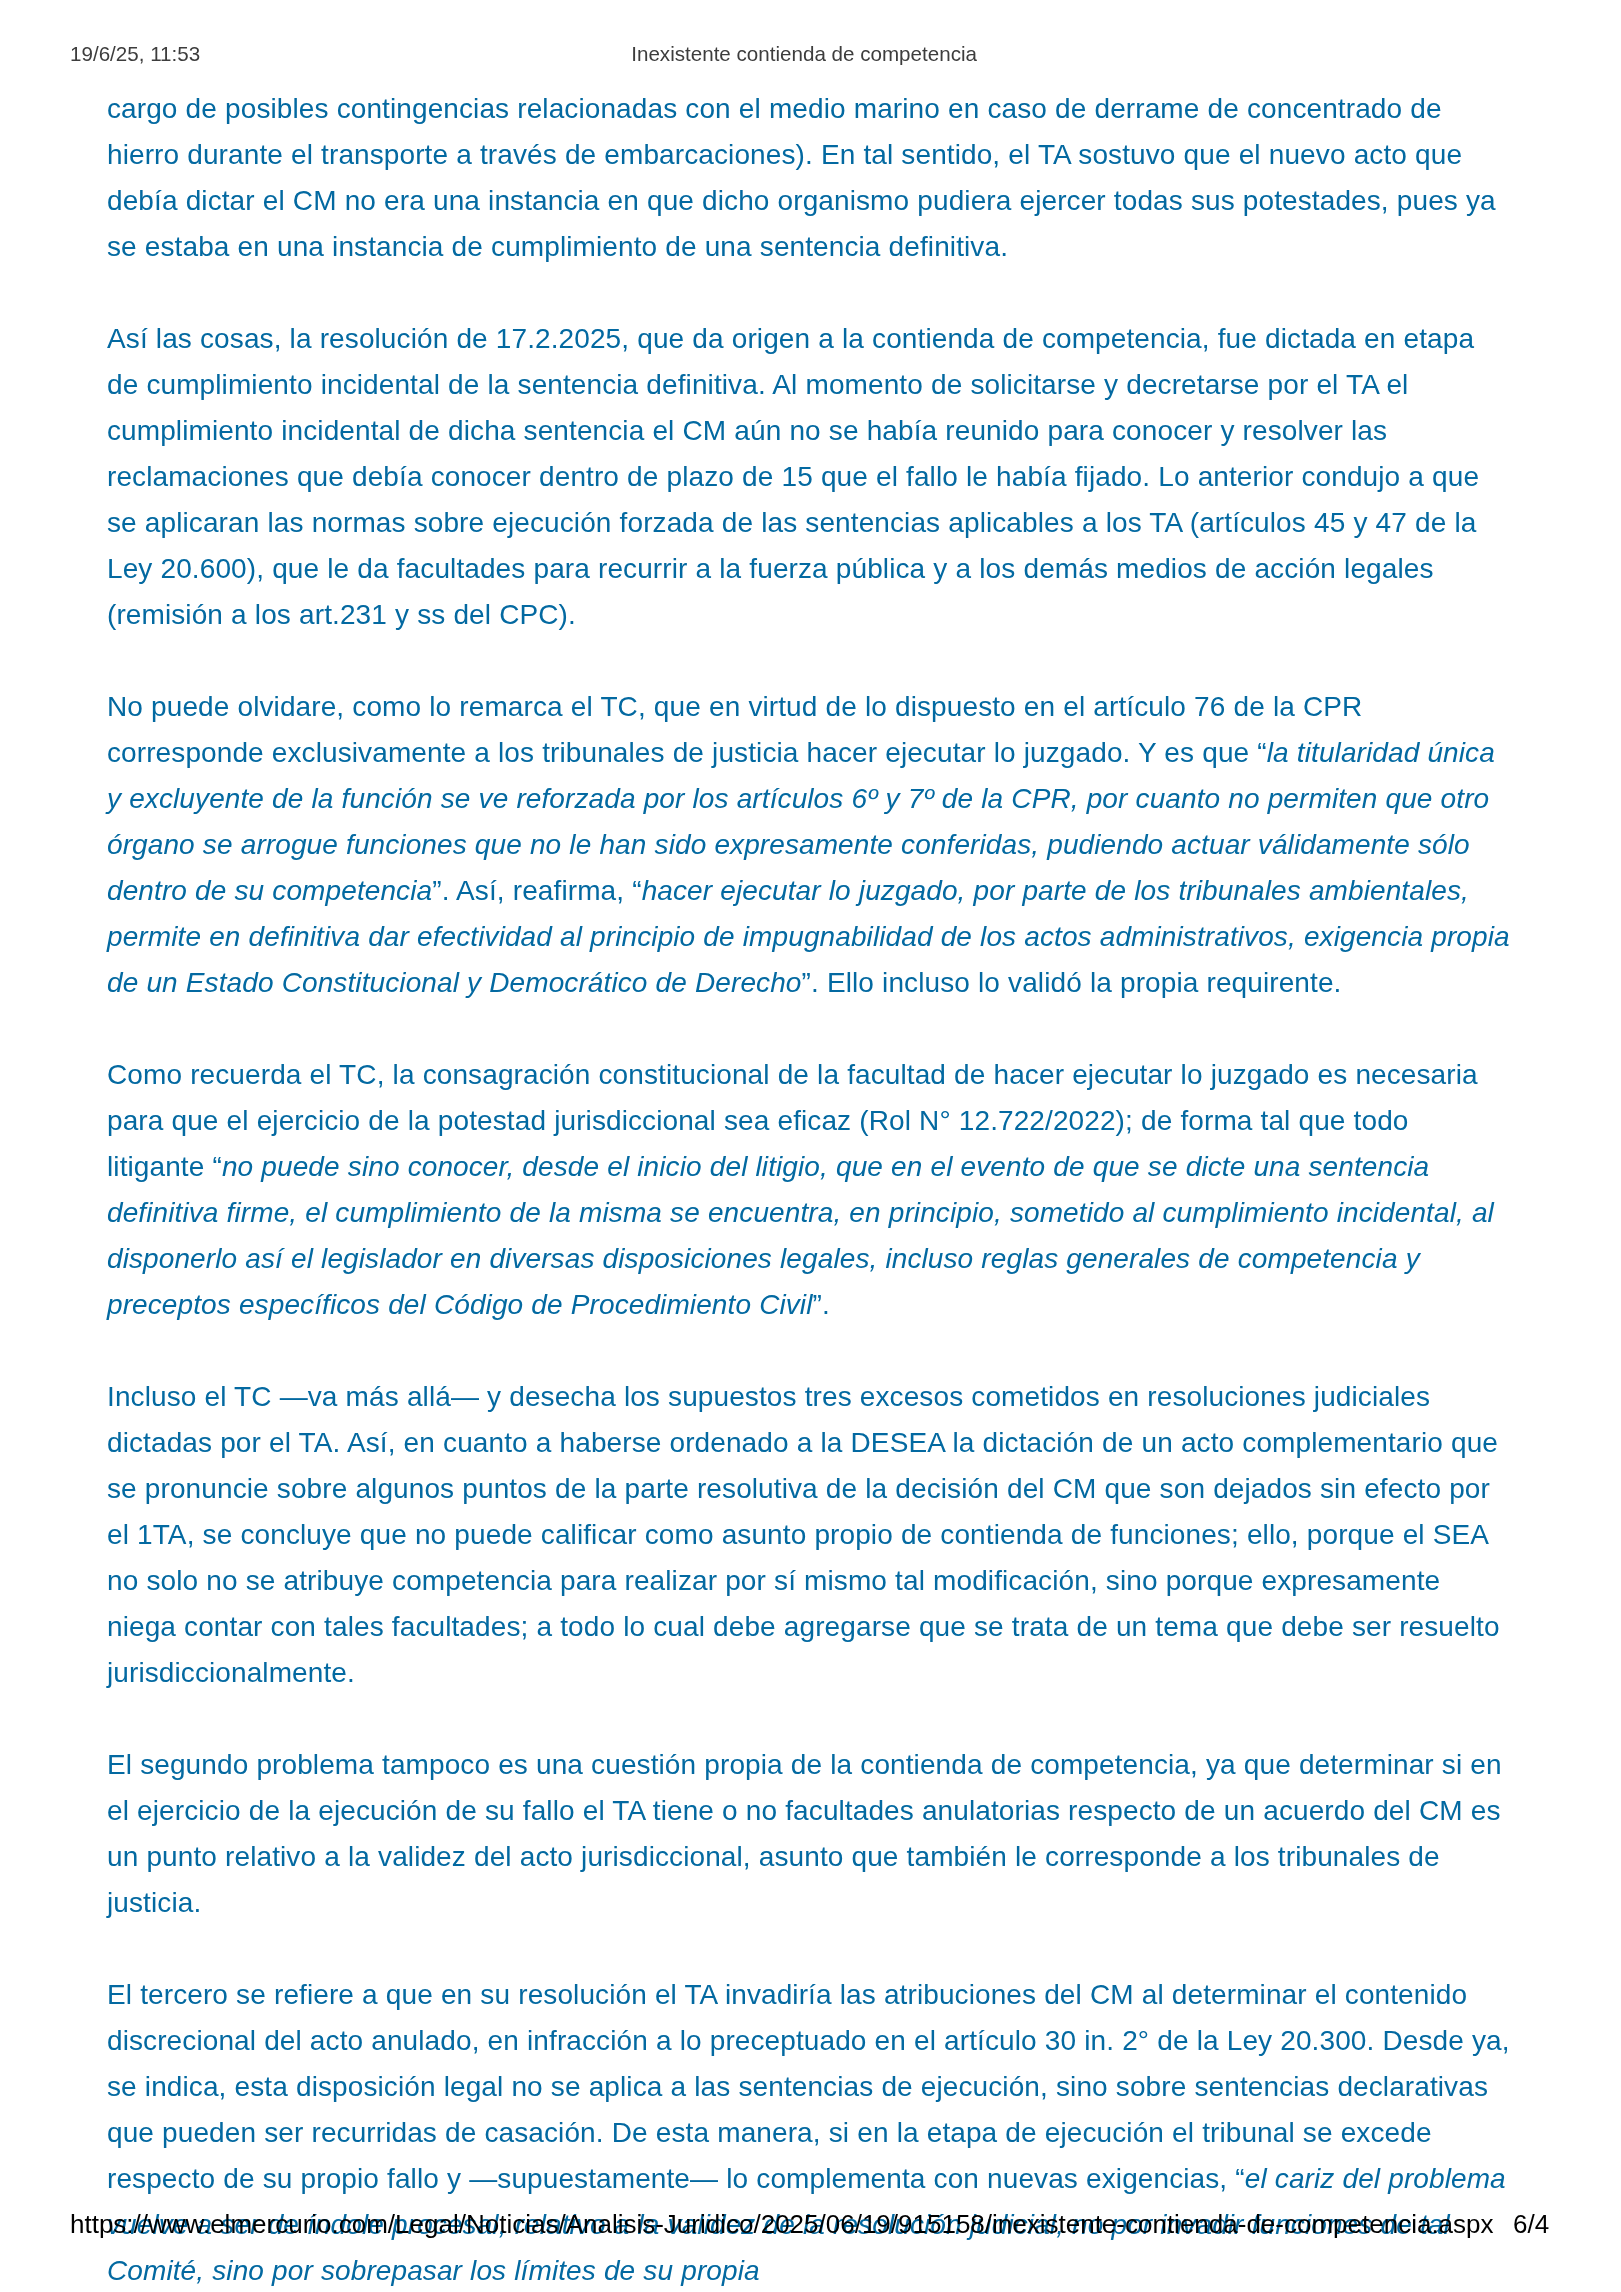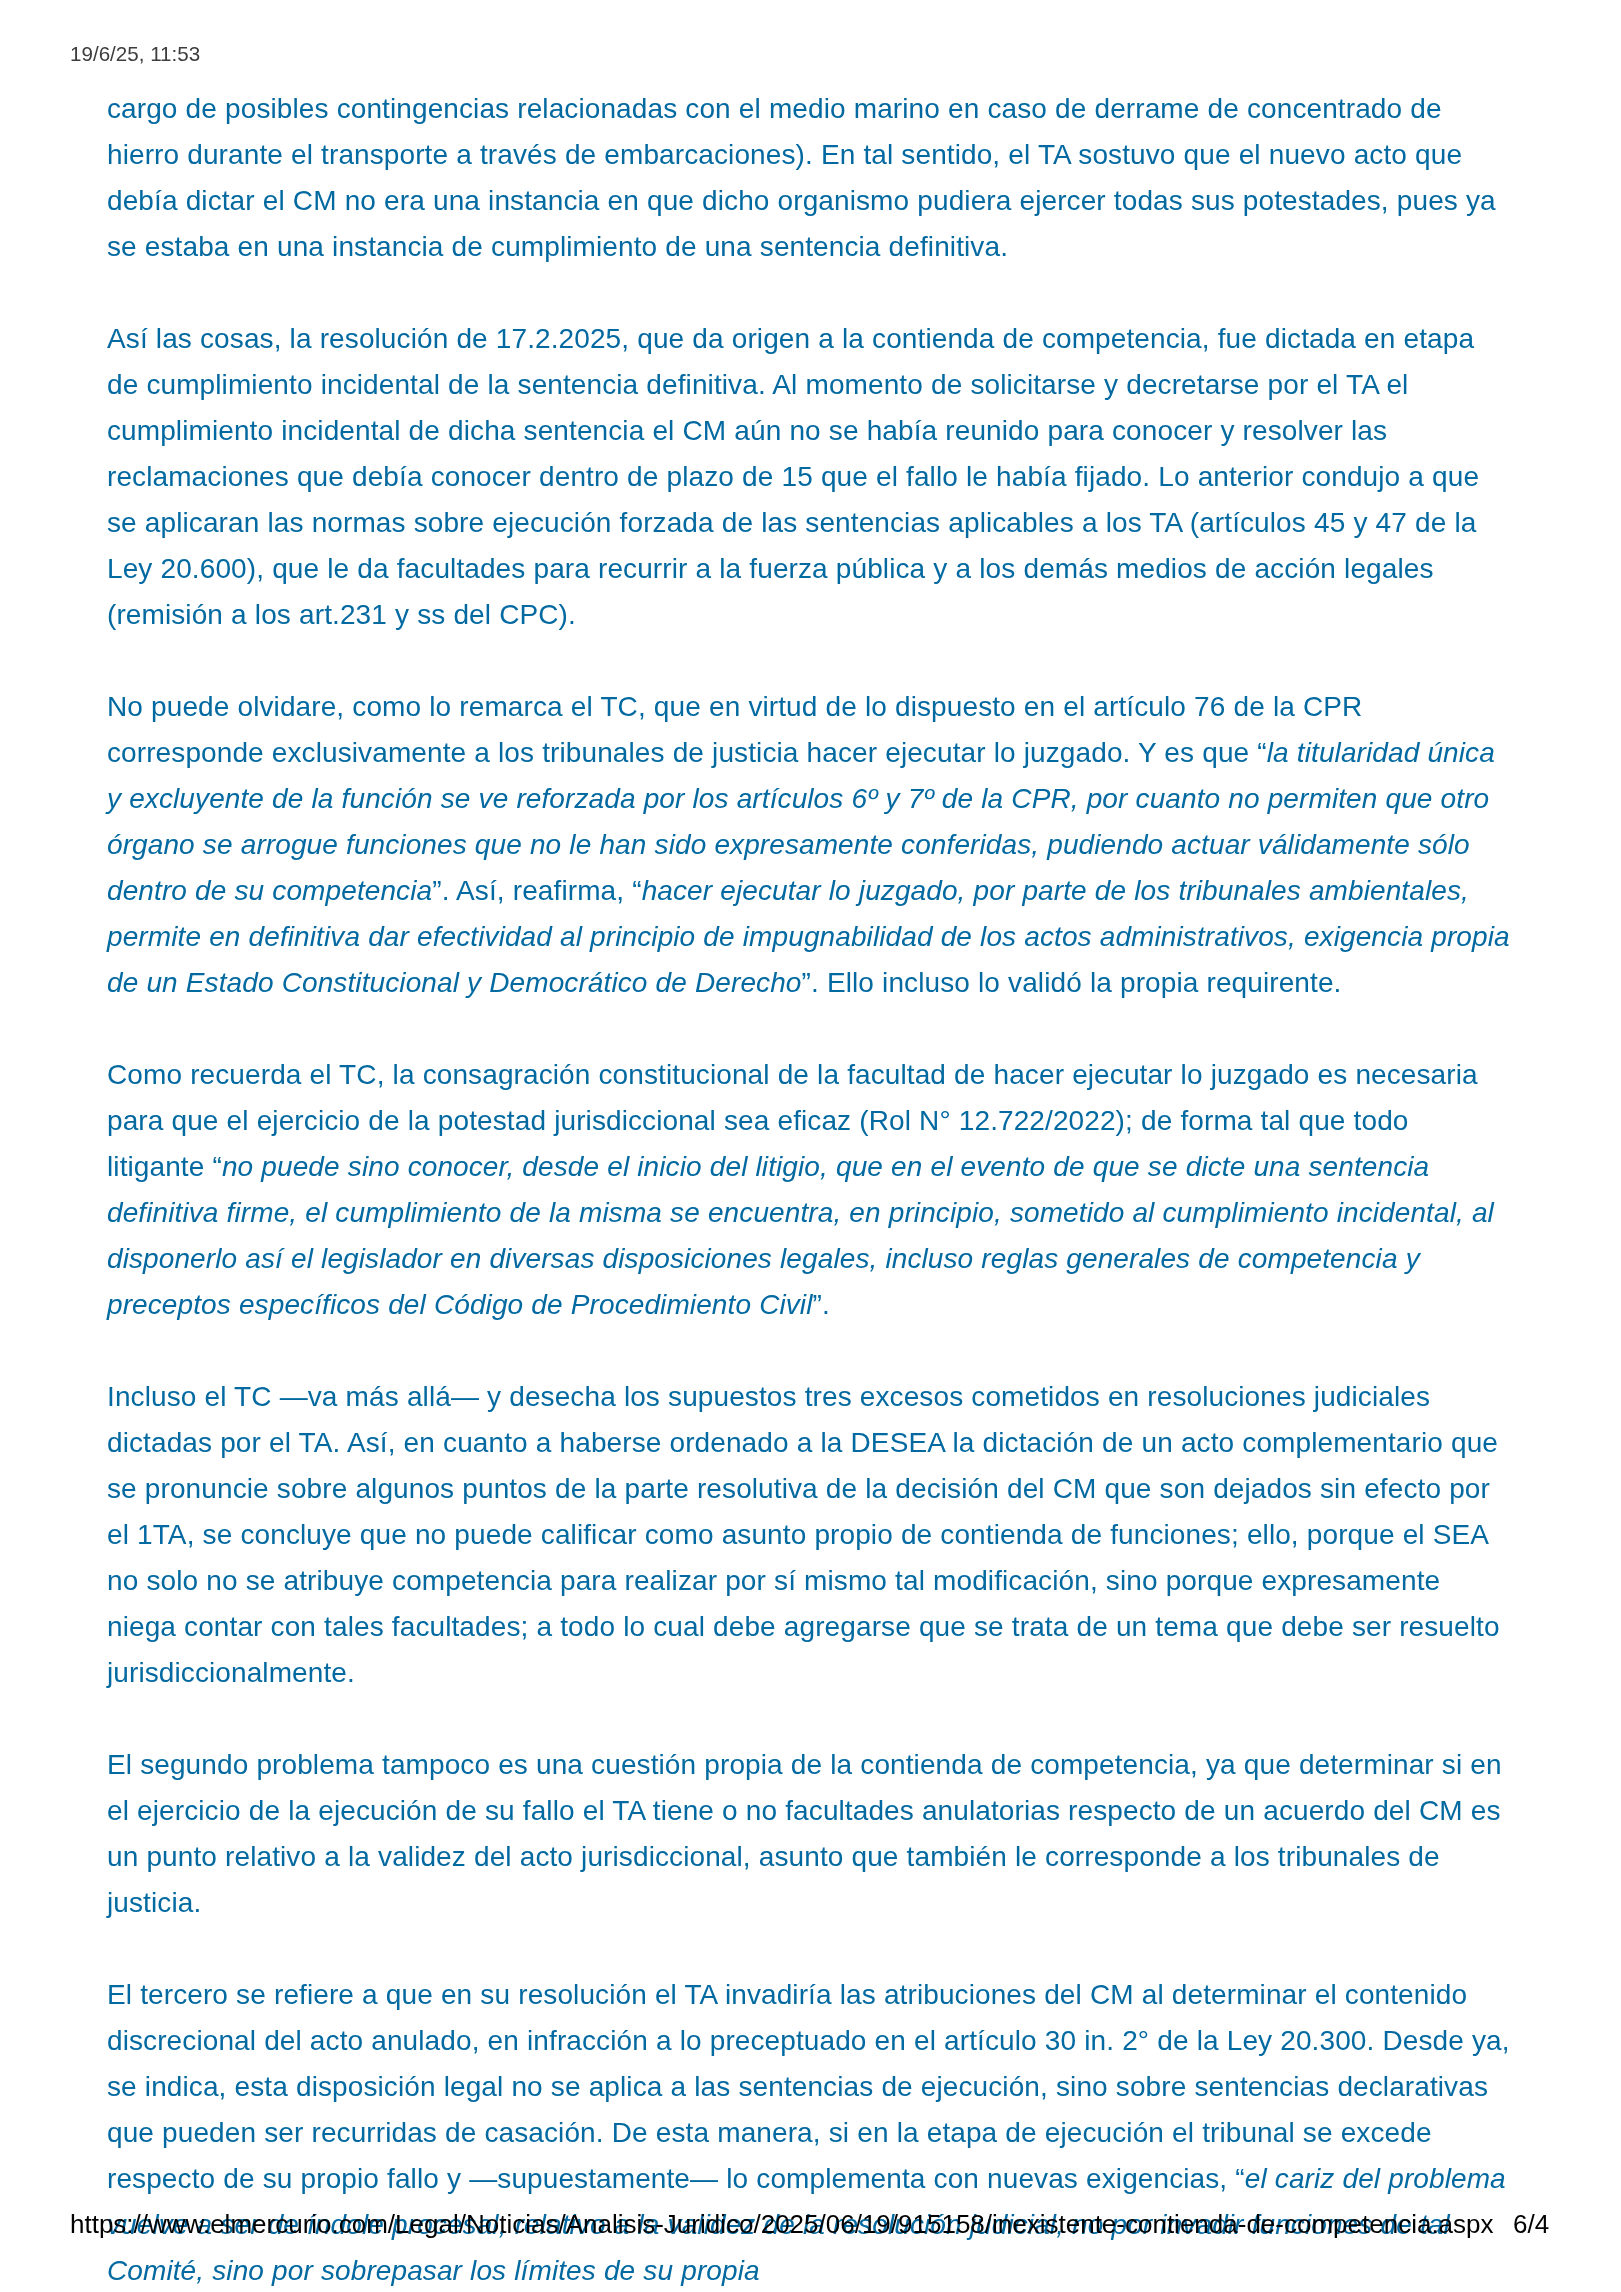--- a/index.html
+++ b/index.html
@@ -105,20 +105,21 @@
     padding-right: 1.8px;
   }
 </style>
 </head>
 <body>
 
 <div class="page">
 
   <div class="print-header">
     <span class="hdr-date">19/6/25, 11:53</span>
+    <span class="hdr-title">Inexistente contienda de competencia</span>
     <span class="hdr-spacer"></span>
   </div>
 
   <div class="content">
     <p class="para"><span>cargo de posibles contingencias relacionadas con el medio marino en caso de derrame de concentrado de hierro durante el transporte a través de embarcaciones). En tal sentido, el TA sostuvo que el nuevo acto que debía dictar el CM no era una instancia en que dicho organismo pudiera ejercer todas sus potestades, pues ya se estaba en una instancia de cumplimiento de una sentencia definitiva.</span></p>
     <p class="para"><span>Así las cosas, la resolución de 17.2.2025, que da origen a la contienda de competencia, fue dictada en etapa de cumplimiento incidental de la sentencia definitiva. Al momento de solicitarse y decretarse por el TA el cumplimiento incidental de dicha sentencia el CM aún no se había reunido para conocer y resolver las reclamaciones que debía conocer dentro de plazo de 15 que el fallo le había fijado. Lo anterior condujo a que se aplicaran las normas sobre ejecución forzada de las sentencias aplicables a los TA (artículos 45 y 47 de la Ley 20.600), que le da facultades para recurrir a la fuerza pública y a los demás medios de acción legales (remisión a los art.231 y ss del CPC).</span></p>
     <p class="para"><span>No puede olvidare, como lo remarca el TC, que en virtud de lo dispuesto en el artículo 76 de la CPR corresponde exclusivamente a los tribunales de justicia hacer ejecutar lo juzgado. Y es que “</span><span class="it">la titularidad única y excluyente de la función se ve reforzada por los artículos 6º y 7º de la CPR, por cuanto no permiten que otro órgano se arrogue funciones que no le han sido expresamente conferidas, pudiendo actuar válidamente sólo dentro de su competencia</span><span>”. Así, reafirma, “</span><span class="it">hacer ejecutar lo juzgado, por parte de los tribunales ambientales, permite en definitiva dar efectividad al principio de impugnabilidad de los actos administrativos, exigencia propia de un Estado Constitucional y Democrático de Derecho</span><span>”. Ello incluso lo validó la propia requirente.</span></p>
     <p class="para"><span>Como recuerda el TC, la consagración constitucional de la facultad de hacer ejecutar lo juzgado es necesaria para que el ejercicio de la potestad jurisdiccional sea eficaz (Rol N° 12.722/2022); de forma tal que todo litigante “</span><span class="it">no puede sino conocer, desde el inicio del litigio, que en el evento de que se dicte una sentencia definitiva firme, el cumplimiento de la misma se encuentra, en principio, sometido al cumplimiento incidental, al disponerlo así el legislador en diversas disposiciones legales, incluso reglas generales de competencia y preceptos específicos del Código de Procedimiento Civil</span><span>”.</span></p>
     <p class="para"><span>Incluso el TC —va más allá— y desecha los supuestos tres excesos cometidos en resoluciones judiciales dictadas por el TA. Así, en cuanto a haberse ordenado a la DESEA la dictación de un acto complementario que se pronuncie sobre algunos puntos de la parte resolutiva de la decisión del CM que son dejados sin efecto por el 1TA, se concluye que no puede calificar como asunto propio de contienda de funciones; ello, porque el SEA no solo no se atribuye competencia para realizar por sí mismo tal modificación, sino porque expresamente niega contar con tales facultades; a todo lo cual debe agregarse que se trata de un tema que debe ser resuelto jurisdiccionalmente.</span></p>
     <p class="para"><span>El segundo problema tampoco es una cuestión propia de la contienda de competencia, ya que determinar si en el ejercicio de la ejecución de su fallo el TA tiene o no facultades anulatorias respecto de un acuerdo del CM es un punto relativo a la validez del acto jurisdiccional, asunto que también le corresponde a los tribunales de justicia.</span></p>

